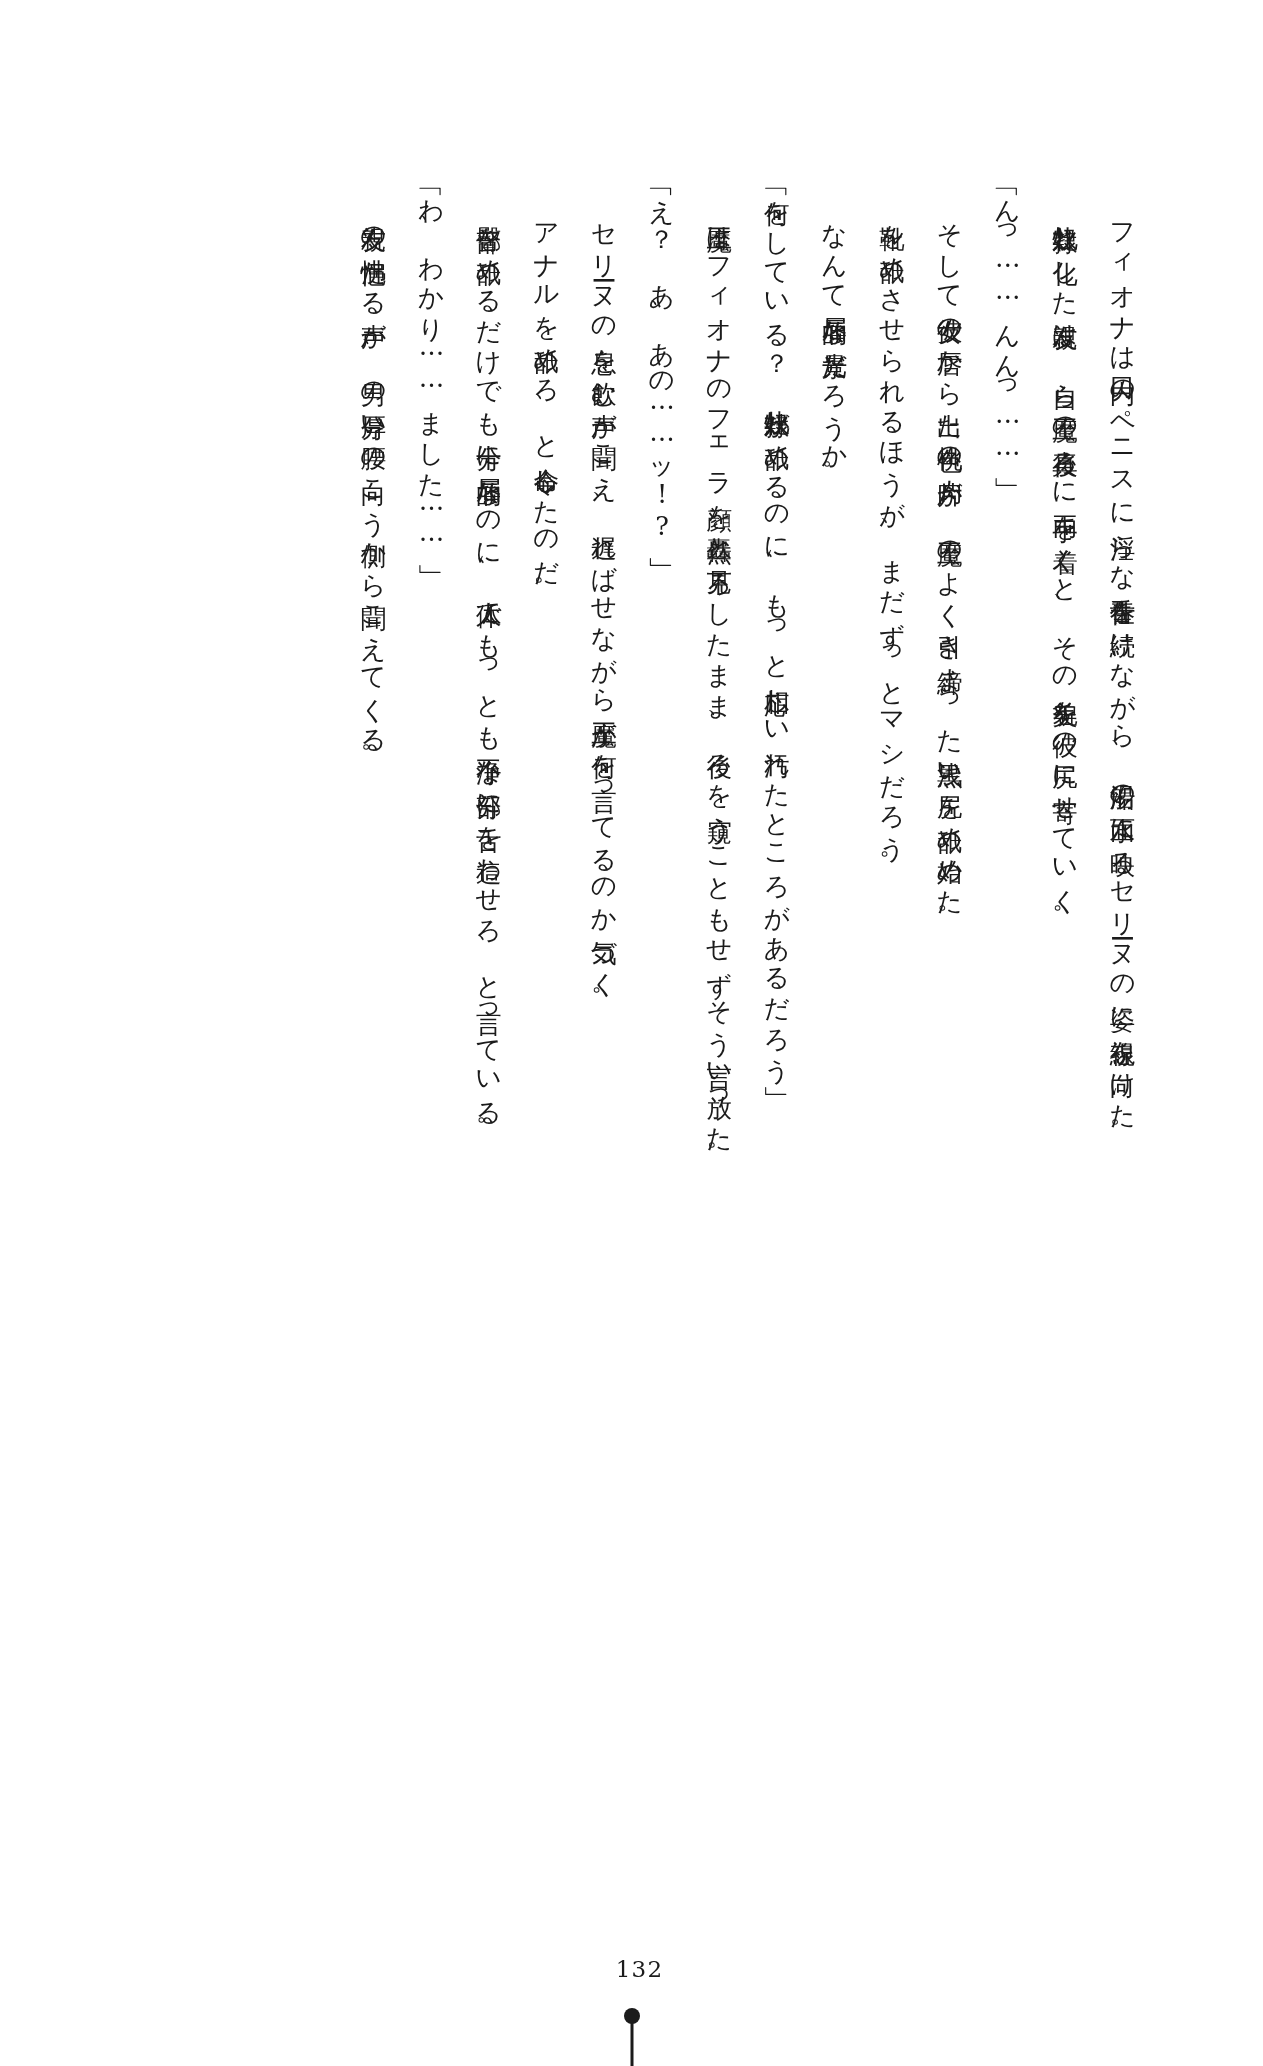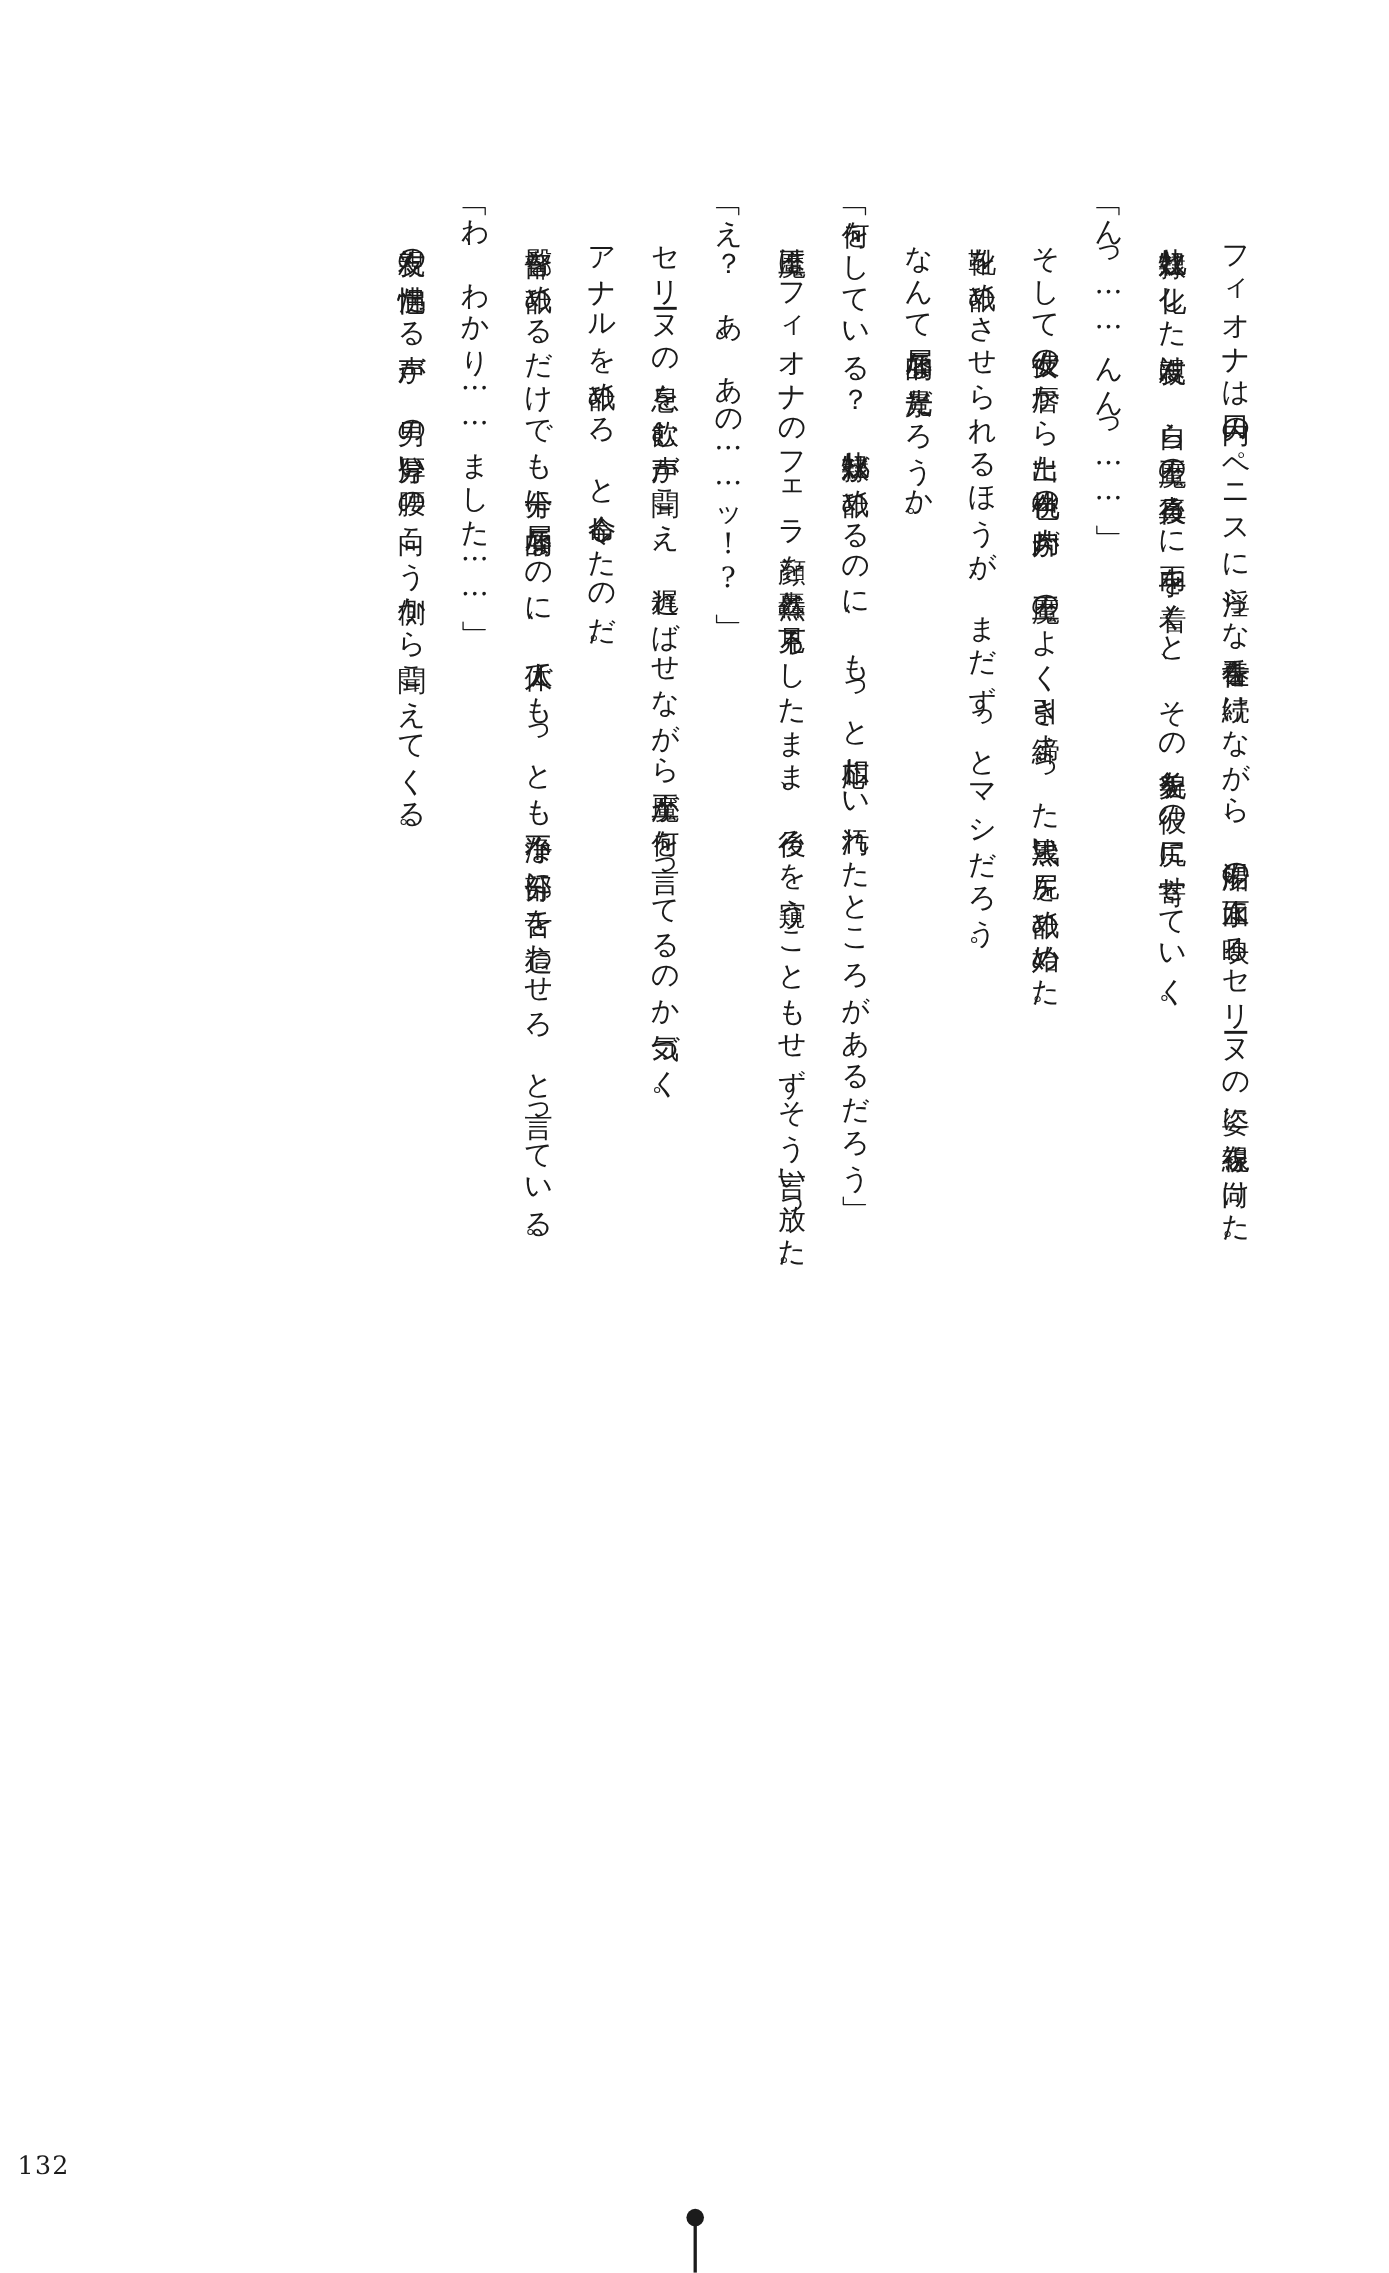--- a/index.html
+++ b/index.html
@@ -50,20 +50,21 @@
 
   .text-block p.indent {
     text-indent: 1em;
   }
 
   .page-number {
     position: absolute;
     left: 0;
     right: 0;
     bottom: 84px;
+    text-align: center;
     font-size: 23px;
     letter-spacing: 0.05em;
     color: #1b1b1b;
     font-family: "DejaVu Serif", "Liberation Serif", serif;
     margin-left: 16px;
   }
 
   .footer-mark {
     position: absolute;
     left: 50%;

